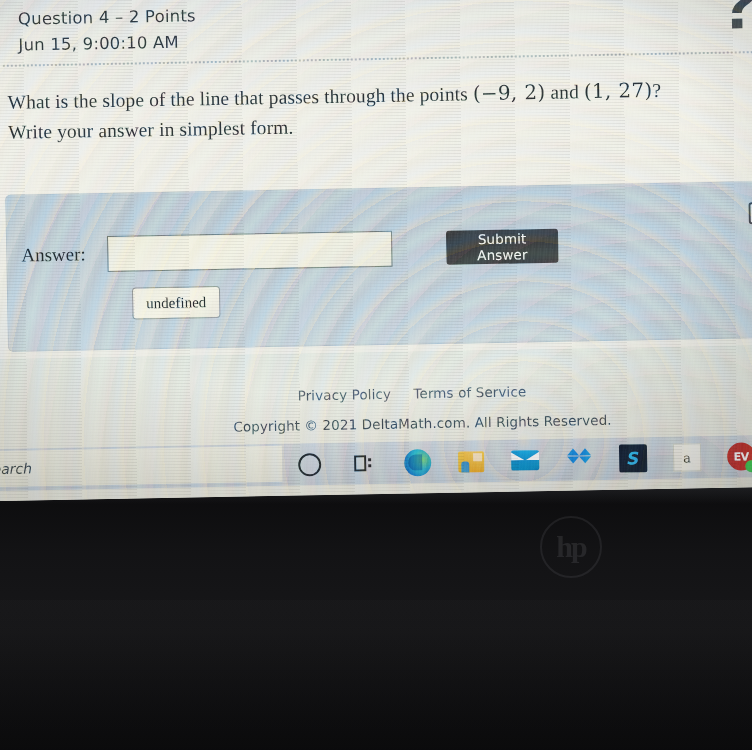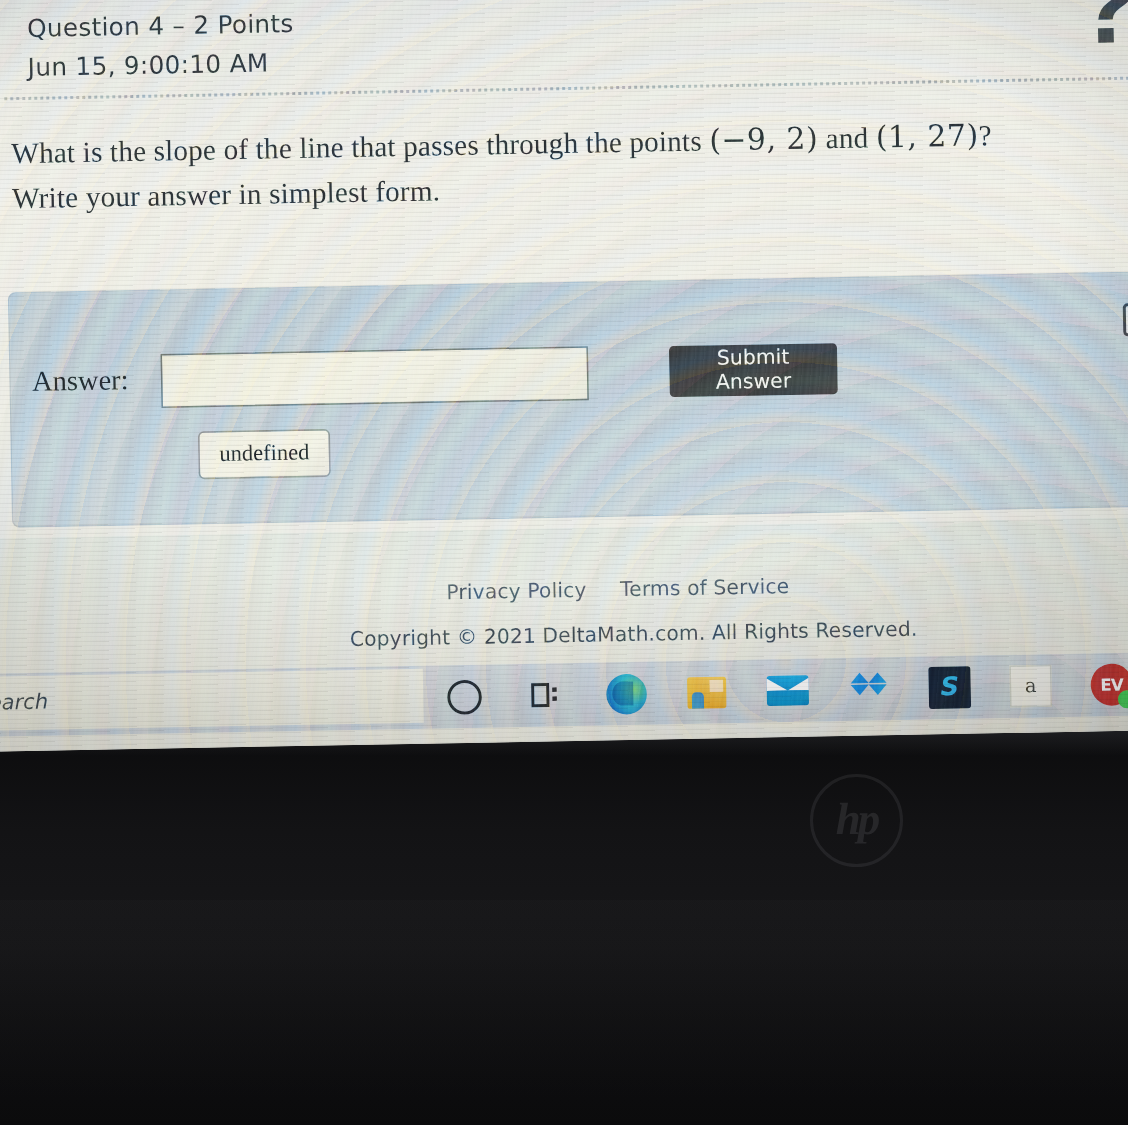--- a/index.html
+++ b/index.html
@@ -266,21 +266,21 @@
   }
   .bezel-line{
     position:absolute;left:0;top:470px;width:752px;height:4px;
     background:linear-gradient(90deg,#2a2a2e 0%,#3a3a40 40%,#25252a 100%);
     opacity:.8;
   }
   .hp-logo{
     position:absolute;left:540px;top:516px;width:58px;height:58px;
     border-radius:50%;border:2px solid rgba(150,150,155,.13);
     display:flex;align-items:center;justify-content:center;
-    font-family:"Liberation Serif", serif;font-style:italic;font-weight:700;
+    font-family:"Liberation Serif", serif;font-weight:700;
     font-size:30px;color:rgba(150,152,158,.16);letter-spacing:-2px;
   }
   .bezel-sheen{
     position:absolute;left:0;top:600px;width:752px;height:150px;
     background:linear-gradient(180deg,rgba(255,255,255,.012) 0%,rgba(0,0,0,.35) 100%);
   }
   .hinge{
     position:absolute;left:0;top:478px;width:752px;height:26px;
     background:linear-gradient(180deg,rgba(60,62,68,.55) 0%,rgba(12,12,14,0) 100%);
   }

